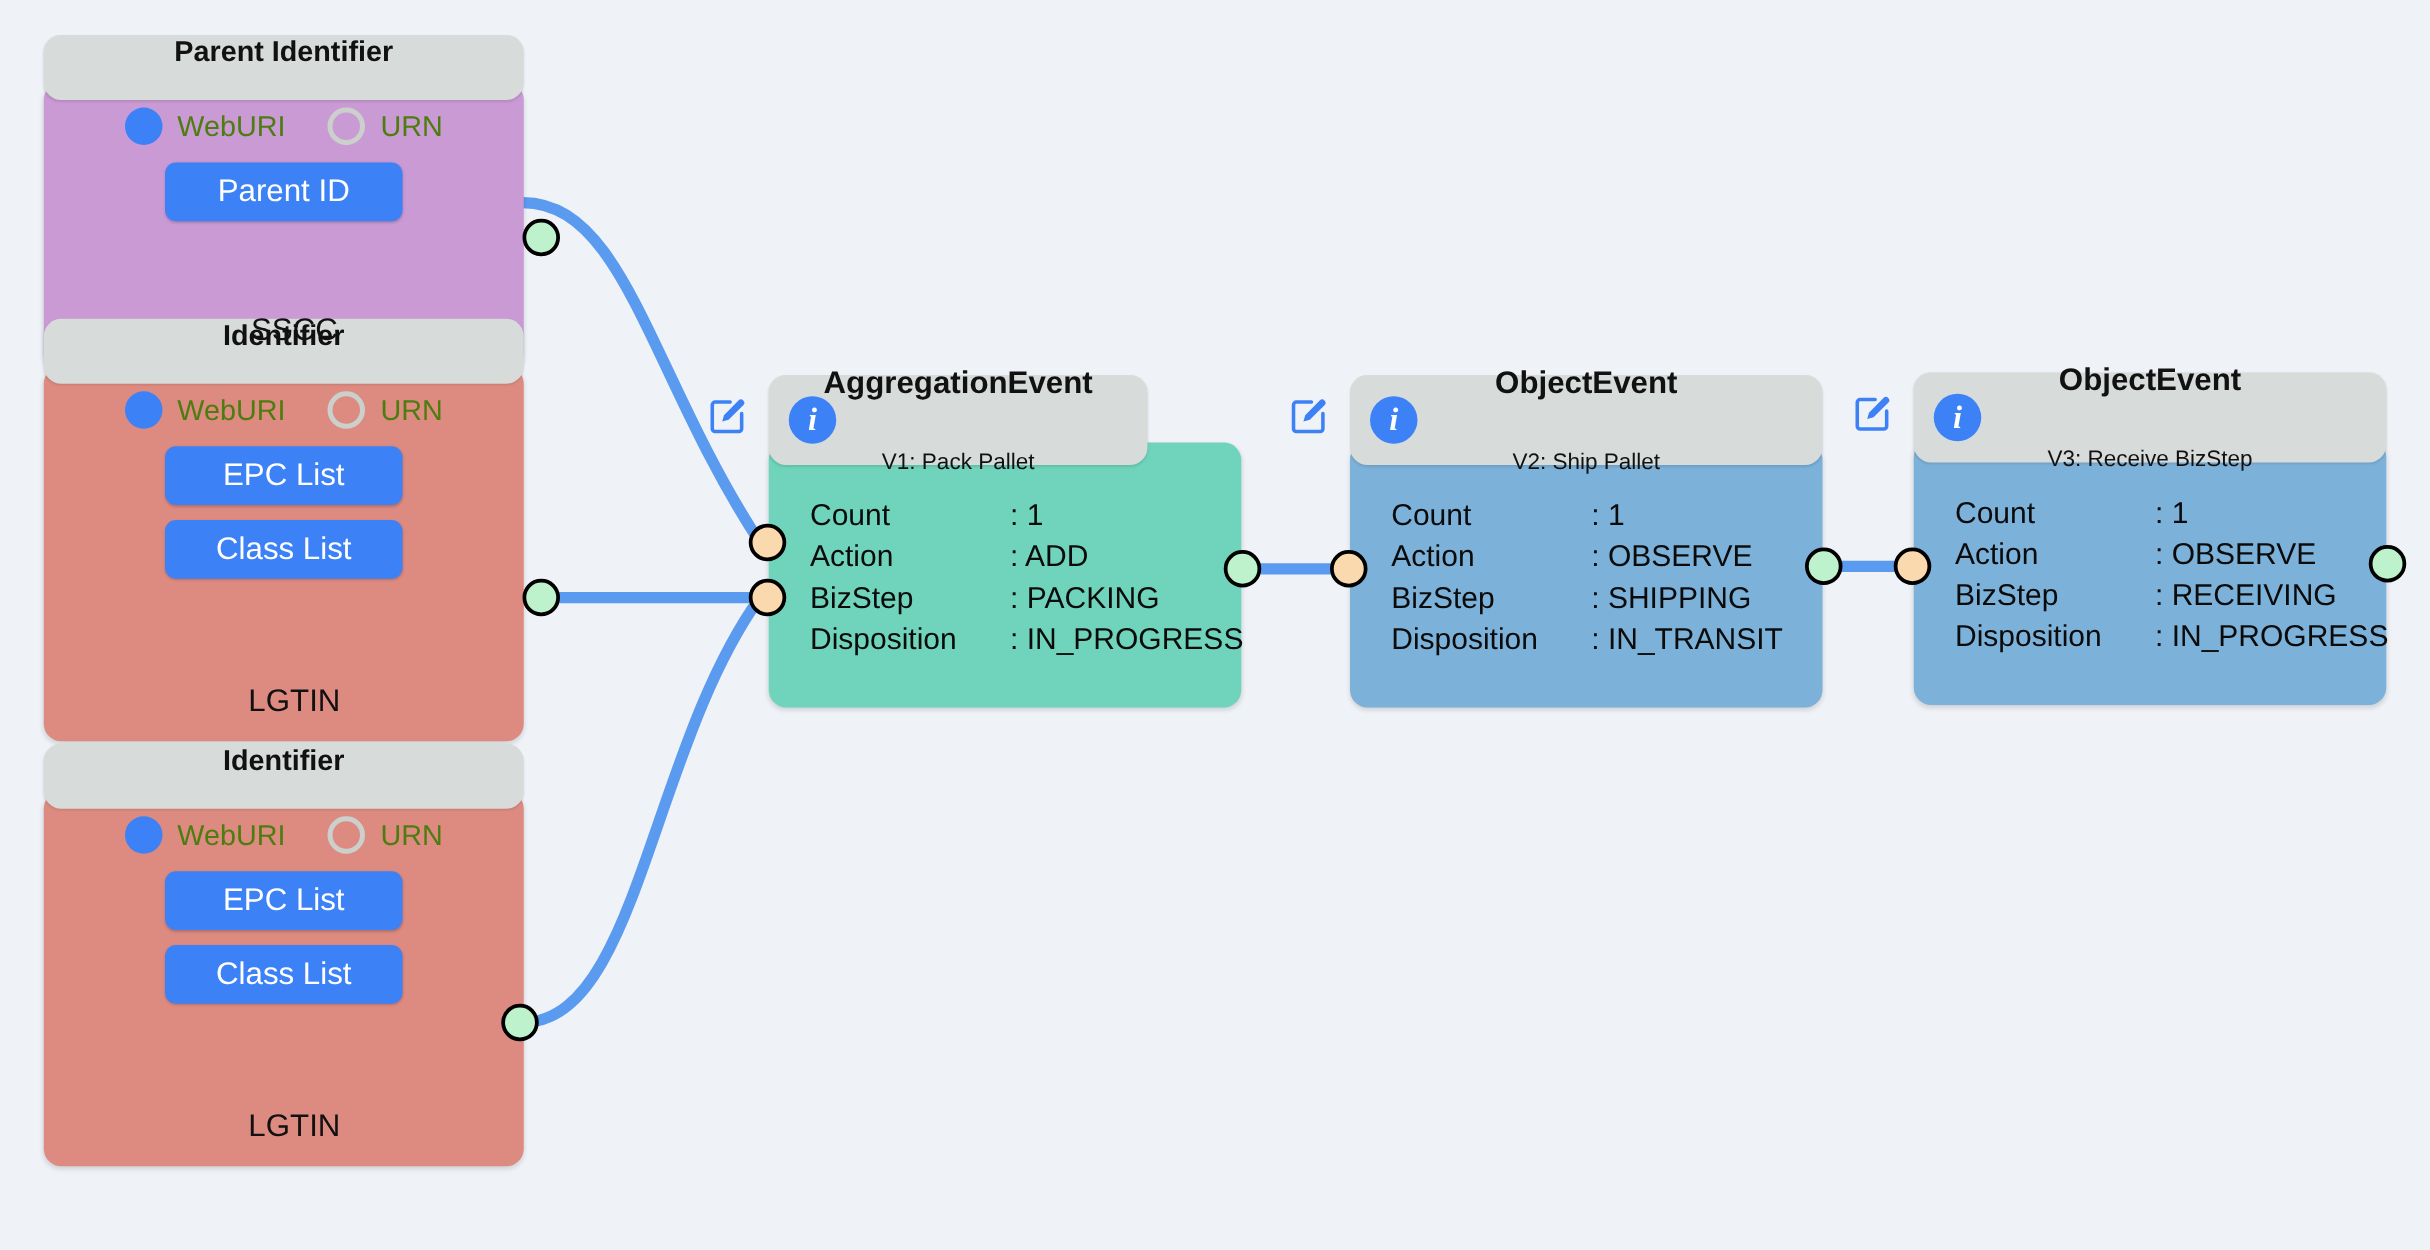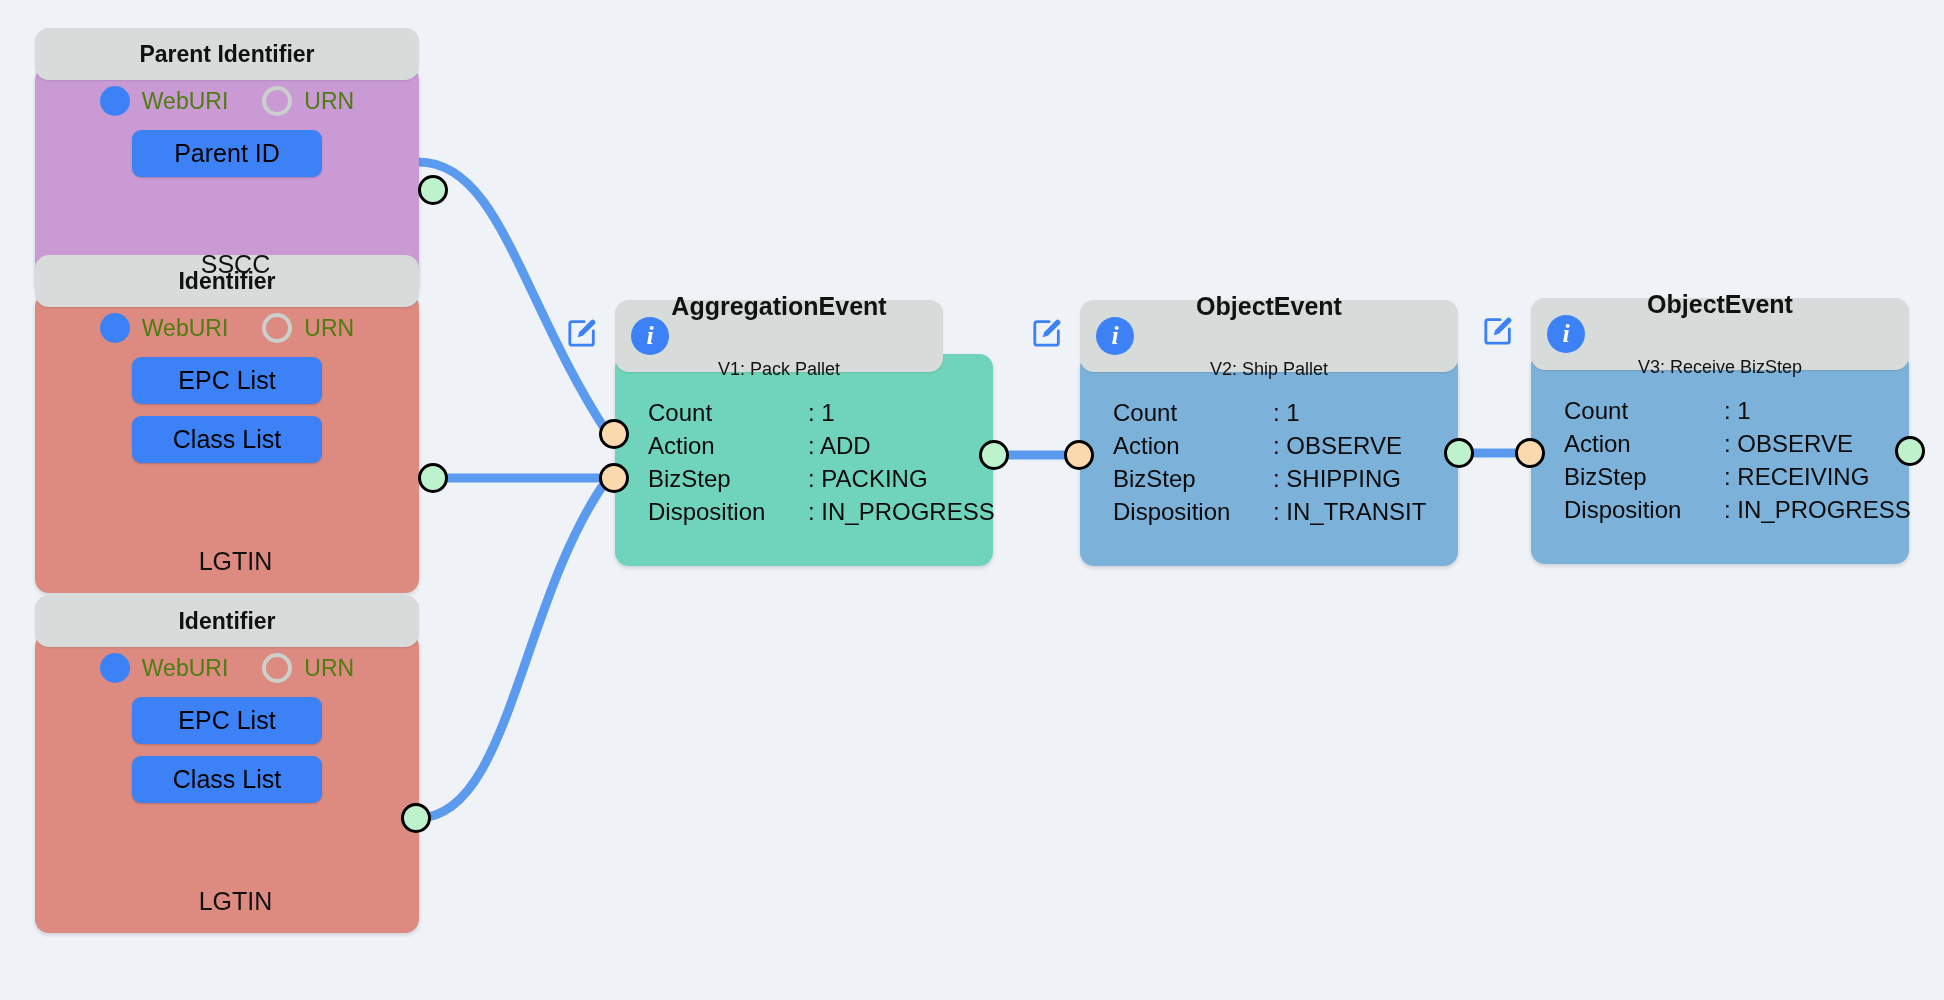--- a/index.html
+++ b/index.html
@@ -16,21 +16,21 @@
   
   svg#edges { position:absolute; left:0; top:0; width:1944px; height:1000px; pointer-events:none; }
   .edge-path { fill:none; stroke:#5b9bef; stroke-width:9; stroke-linecap:round; }
 
   
   .node { position:absolute; }
   .node-header {
     position:absolute; left:0; top:0;
     background:#d7dbd9;
     border-radius:14px;
-    display:flex; align-items:center; justify-content:center;
+    display:flex; justify-content:center;
     text-align:center;
     z-index:3;
     box-shadow:0 1px 2px rgba(0,0,0,.10);
   }
   .node-header .htitle { font-weight:bold; color:#111; }
   .node-body {
     position:absolute; left:0;
     border-radius:14px;
     box-shadow:0 2px 4px rgba(0,0,0,.14);
     z-index:2;
@@ -54,21 +54,21 @@
   .radio.off { background:transparent; border:4px solid #ccd0cd; }
   .radio-label { font-size:23px; color:#4d7c0f; white-space:nowrap; }
   .radio-gap { width:10px; }
 
   .pill-stack {
     position:absolute; left:0; width:384px; top:102px;
     display:flex; flex-direction:column; align-items:center; gap:12px;
     z-index:4;
   }
   .pill {
-    background:#3c82f6; color:#000000;
+    background:#3c82f6; color:#ffffff;
     border-radius:9px;
     font-size:25px;
     padding:9px 0;
     width:190px; text-align:center;
     box-shadow:0 1px 2px rgba(0,0,0,.18);
   }
   .id-foot {
     position:absolute; left:0; width:401px;
     text-align:center; font-size:25px; color:#111; z-index:4;
   }
@@ -193,21 +193,21 @@
       <div class="pill">EPC List</div>
       <div class="pill">Class List</div>
     </div>
 
     <div class="id-foot">LGTIN</div>
 
     <div class="handle src" style="left:366px; top:208px;"></div>
   </div>
 
   <div class="node ev-node agg" style="left:615px; top:300px;">
-    <div class="node-header" style="width:328px;">
+    <div class="node-header" style="width:303px;">
       <span class="htitle">AggregationEvent</span>
       <span class="hsub">V1: Pack Pallet</span>
     </div>
     <div class="node-body" style="width:378px; height:212px;"></div>
 
     <div class="info-icon">i</div>
     <div class="edit-icon">
       <svg viewBox="0 0 24 24" width="34" height="34" fill="none" stroke="#3c82f6" stroke-width="2" stroke-linecap="round" stroke-linejoin="round">
         <path d="M13.5 4H5a1.6 1.6 0 0 0-1.6 1.6v13.4A1.6 1.6 0 0 0 5 20.6h13.4A1.6 1.6 0 0 0 20 19v-8.5"></path>
         <path d="M18.2 3.1a1.9 1.9 0 0 1 2.7 2.7L12.6 14 9 15l1-3.6z" fill="#3c82f6" stroke="none"></path>

